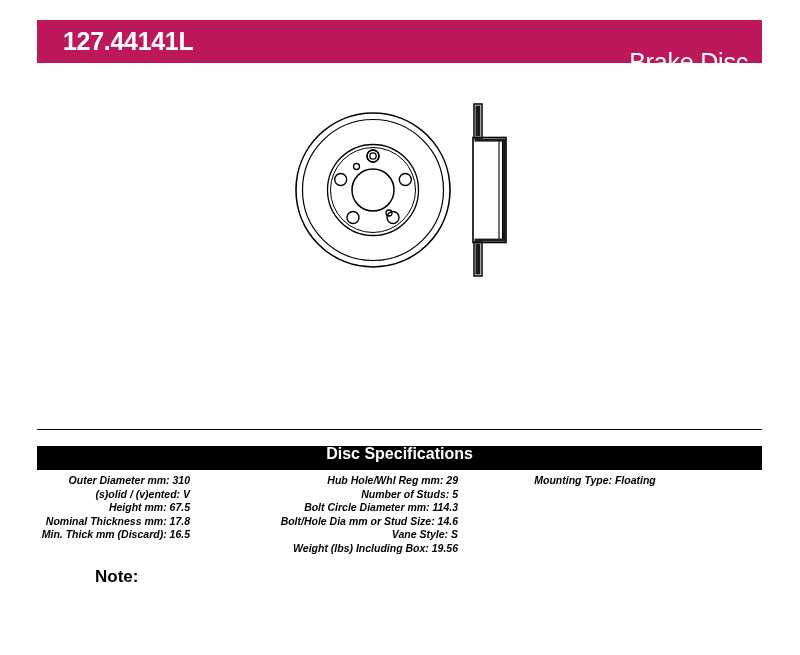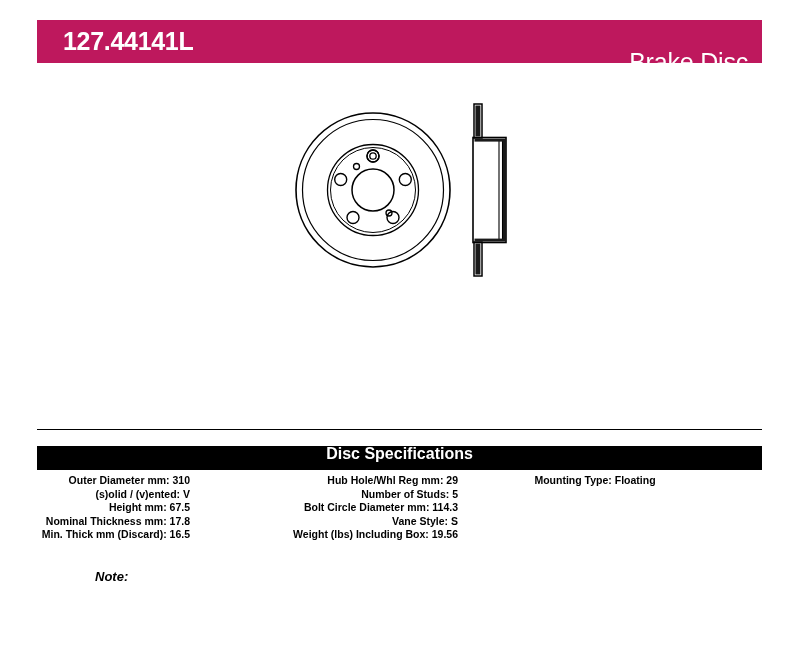--- a/index.html
+++ b/index.html
@@ -95,20 +95,21 @@
     left: 0px;
     top: 474px;
     width: 800px;
   }
   .spec-col {
     position: absolute;
     font-size: 10.5px;
     font-weight: bold;
     line-height: 13.5px;
     white-space: nowrap;
+    font-style: italic;
   }
   .spec-col-left {
     left: 0px;
     top: 0px;
     width: 190px;
     text-align: right;
   }
   .spec-col-center {
     left: 200px;
     top: 0px;
@@ -123,25 +124,24 @@
   }
   .spec-row {
     display: block;
   }
 
   
   .note-row {
     position: absolute;
     left: 95px;
     top: 570px;
-    font-size: 13px;
+    font-size: 17px;
     font-weight: bold;
     line-height: 14px;
     white-space: nowrap;
-    font-style: italic;
   }
   .note-value {
     margin-left: 4px;
     font-weight: bold;
   }
 </style>
 </head>
 <body>
 
 <div class="header-bar">
@@ -211,20 +211,21 @@
     <span class="spec-row">(s)olid / (v)ented: V</span>
     <span class="spec-row">Height mm: 67.5</span>
     <span class="spec-row">Nominal Thickness mm: 17.8</span>
     <span class="spec-row">Min. Thick mm (Discard): 16.5</span>
   </div>
 
   <div class="spec-col spec-col-center">
     <span class="spec-row">Hub Hole/Whl Reg mm: 29</span>
     <span class="spec-row">Number of Studs: 5</span>
     <span class="spec-row">Bolt Circle Diameter mm: 114.3</span>
+    <span class="spec-row">Bolt/Hole Dia mm or Stud Size: 14.6</span>
     <span class="spec-row">Vane Style: S</span>
     <span class="spec-row">Weight (lbs) Including Box: 19.56</span>
   </div>
 
   <div class="spec-col spec-col-right">
     <span class="spec-row">Mounting Type: Floating</span>
   </div>
 
 </div>
 

